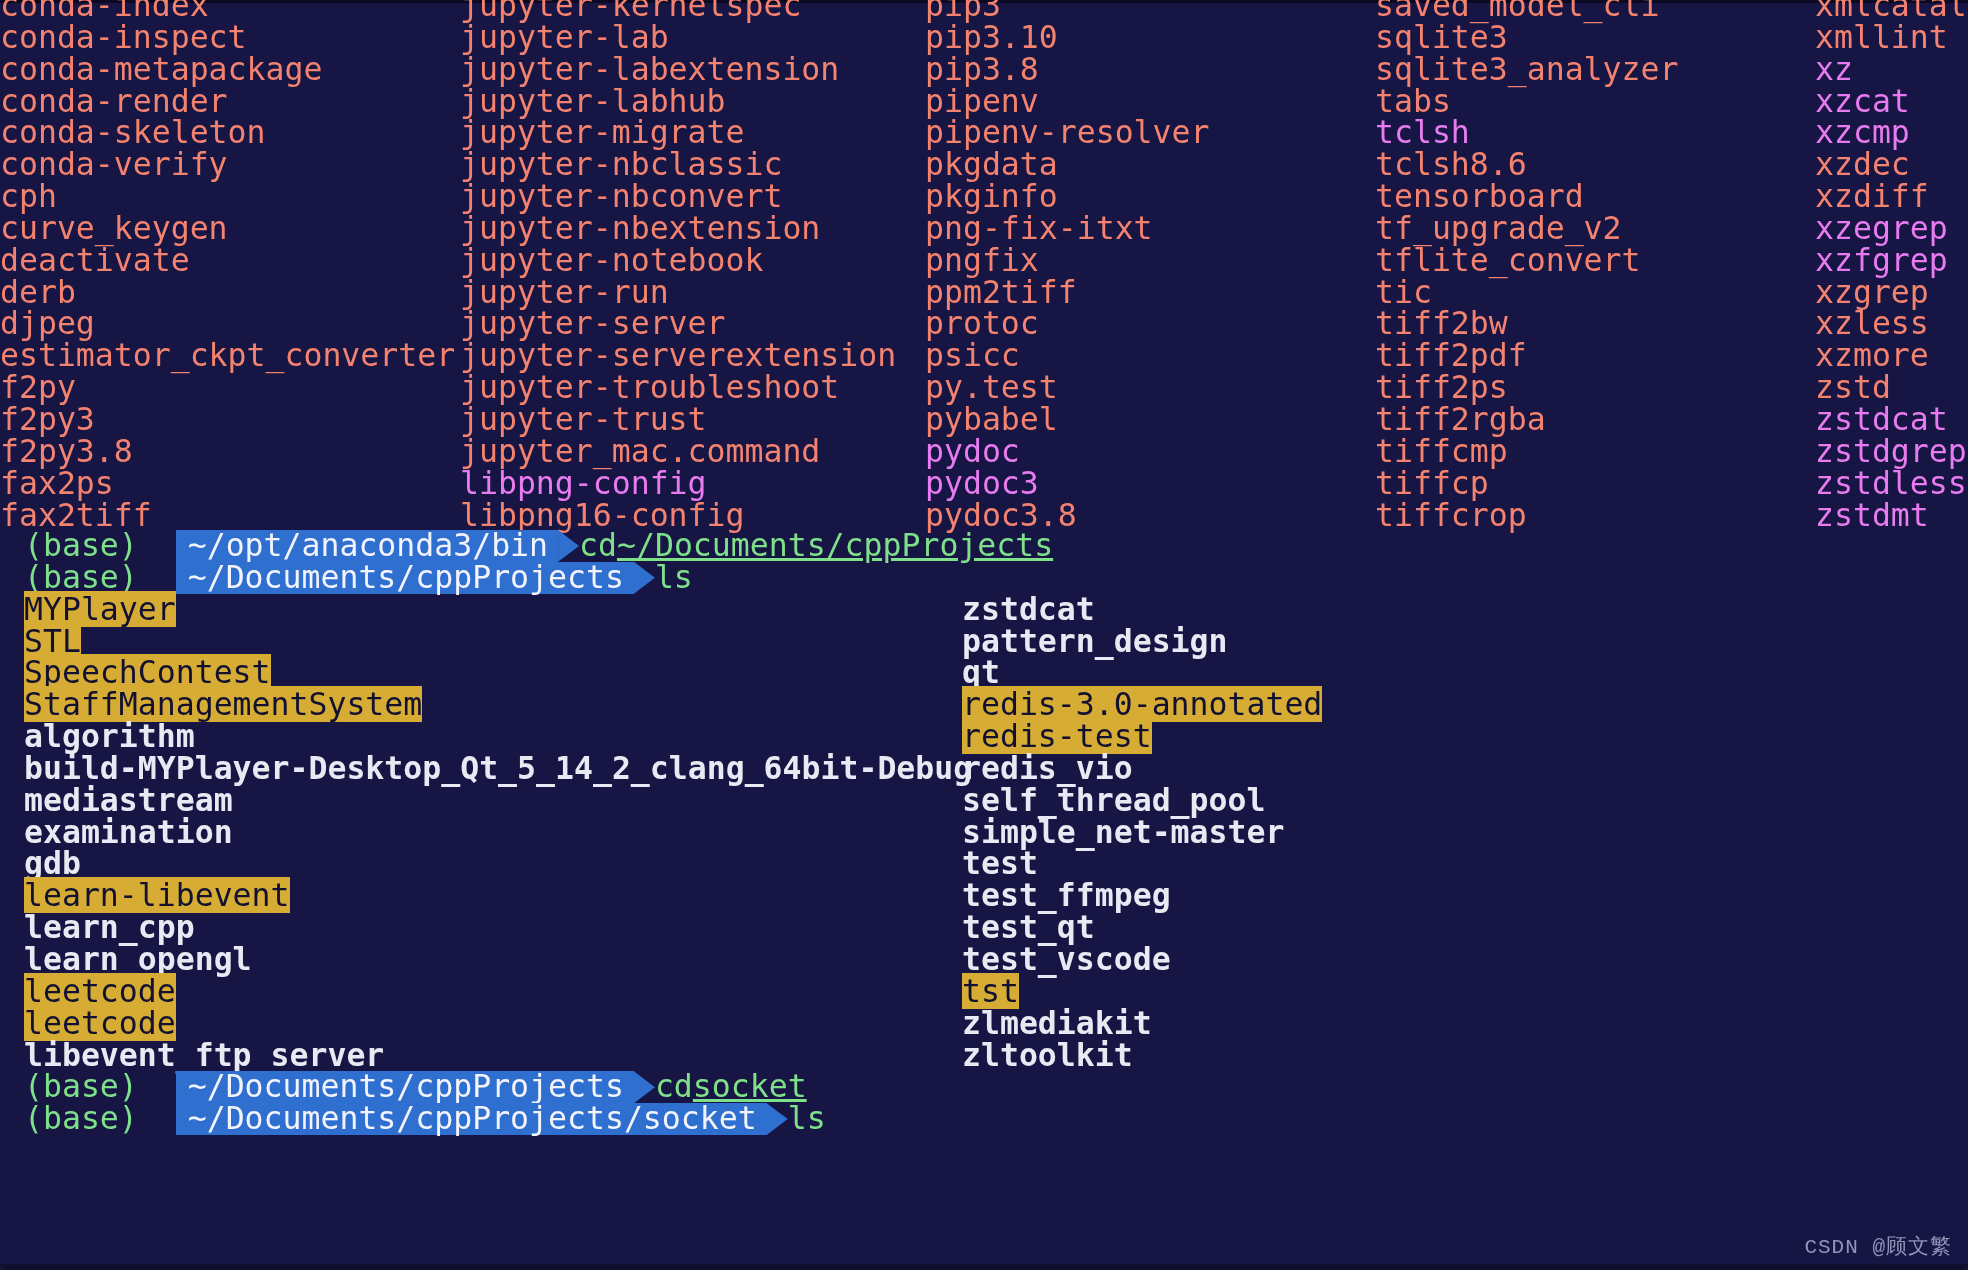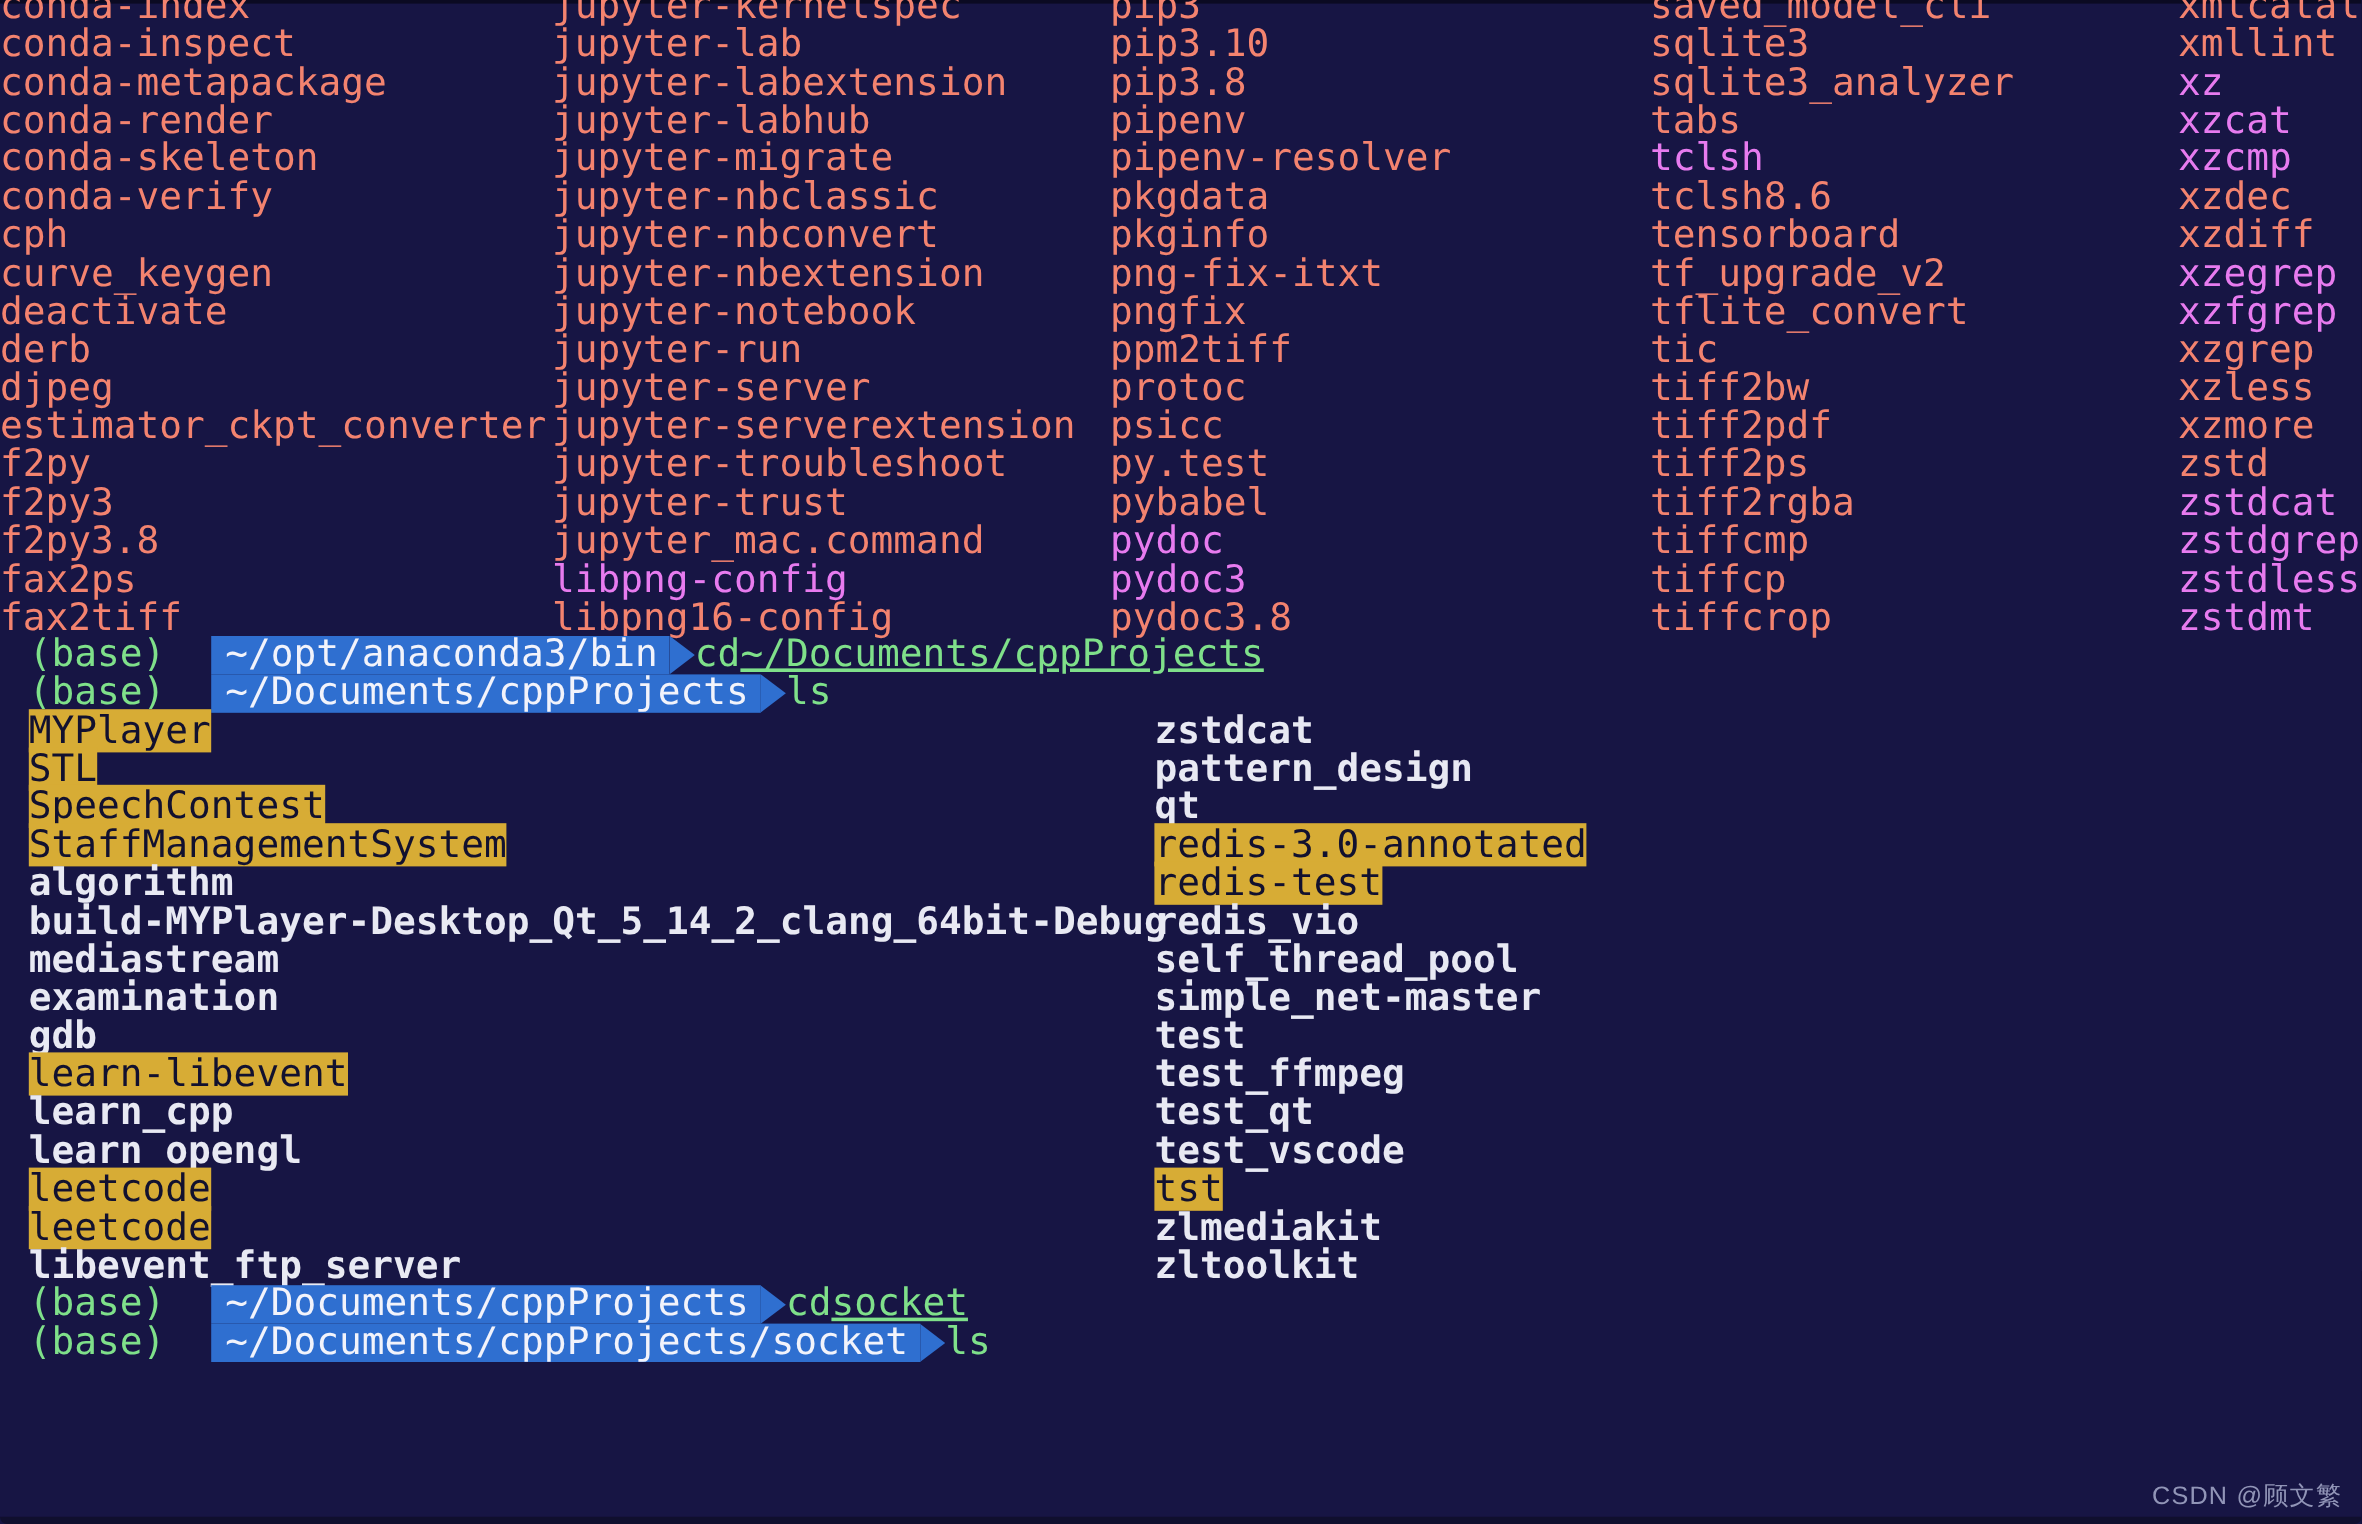--- a/index.html
+++ b/index.html
@@ -103,21 +103,21 @@
     line-height: 31.85px;
   }
   .ls-left  { display:inline-block; width: 938px; white-space: pre; vertical-align: top;}
   .ls-right { display:inline-block; white-space: pre; vertical-align: top;}
 
   #watermark {
     position: absolute;
     right: 16px;
     bottom: 10px;
     color: #9fa3c4;
-    font-family: Liberation Sans, sans-serif;
+    font-family: Liberation Mono, monospace;
     font-size: 21px;
     letter-spacing: 1px;
     opacity: .9;
   }
   #topfade {
     position: absolute;
     left: 0; top: 0; width: 1968px; height: 3px;
     background: #0b0a22;
   }
   #bottomedge {

